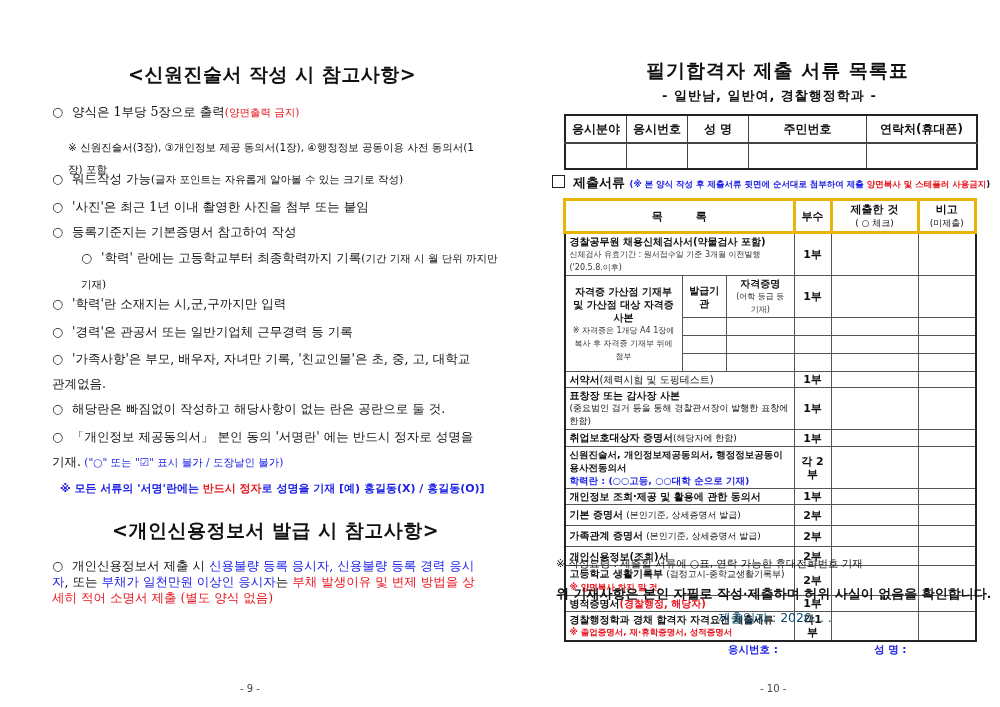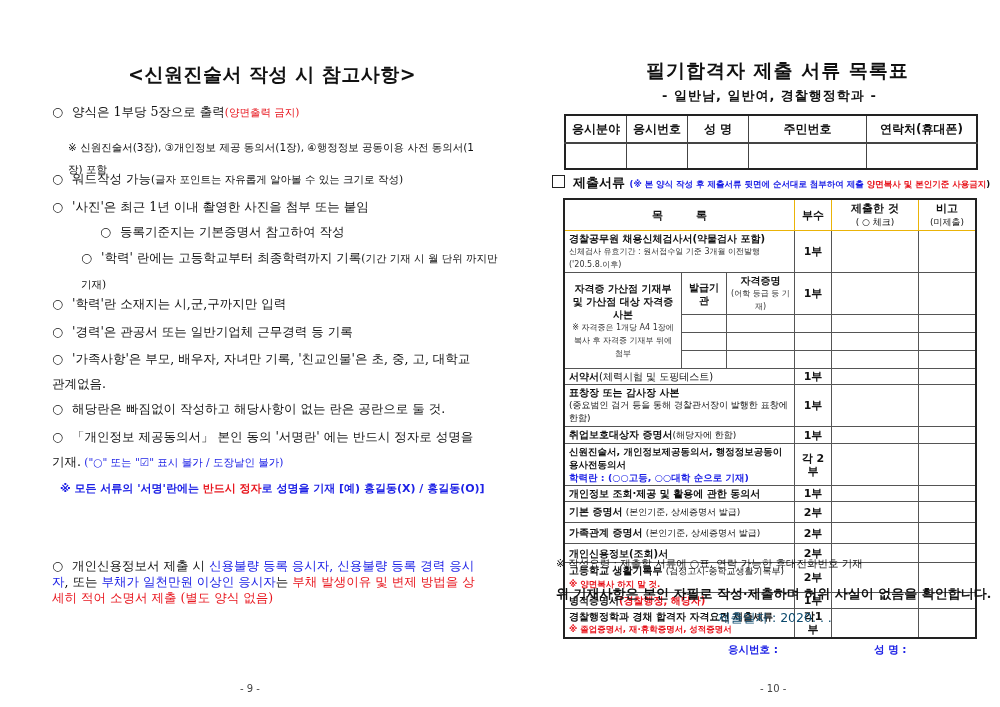--- a/index.html
+++ b/index.html
@@ -25,21 +25,21 @@
   table { border-collapse:collapse; position:absolute; }
   .info { left:48px; top:114px; width:414px; border:2px solid #222; }
   .info th { font-size:12px; font-weight:bold; height:24px; border:1px solid #444; border-bottom:2px double #444; }
   .info td { height:22px; border:1px solid #444; }
 
   .sect { position:absolute; left:36px; top:174px; font-size:13px; font-weight:bold; white-space:nowrap; }
   .sect .chk { display:inline-block; width:11px; height:11px; border:1.5px solid #222; vertical-align:-1px; margin-right:8px; }
   .sect .hint { font-size:8.5px; }
 
   .docs { left:47px; top:198px; width:414px; border:2px solid #222; font-size:10px; }
-  .docs th { font-weight:bold; border:1px solid #eab308; font-size:11px; height:28px;text-align:center; }
+  .docs th { font-weight:bold; border:3px solid #eab308; font-size:11px; height:28px;text-align:center; }
   .docs th .sub { font-weight:normal; font-size:9px; display:block; }
   .docs td { border:1px solid #555; padding:1px 4px; line-height:13px; }
   .docs td.cnt { text-align:center; font-weight:bold; font-size:11px; width:28px; }
   .docs td.e1 { width:78px; }
   .docs td.e2 { width:48px; }
   .docs .strong { font-weight:bold; }
   .docs .tiny { font-size:8px; color:#333; }
   .docs .tinyr { font-size:8.5px; color:#e8161e; font-weight:bold; }
   .docs .tinyb { font-size:9.5px; color:#1e22e6; font-weight:bold; }
   .docs td.center { text-align:center; }
@@ -60,21 +60,21 @@
   </div>
   <div class="bul b" style="top:106px;left:68px;width:410px;font-size:10.5px;line-height:22px;font-family:'DejaVu Sans',sans-serif;margin-top:30px;">
     <span>※</span> <span>신원진술서(3장), ③개인정보 제공 동의서(1장), ④행정정보 공동이용 사전 동의서(1장) 포함</span>
   </div>
   <div class="bul" style="top:166px;">
     <span class="o">○</span><span>워드작성 가능</span><span class="small">(글자 포인트는 자유롭게 알아볼 수 있는 크기로 작성)</span>
   </div>
   <div class="bul" style="top:194px;">
     <span class="o">○</span><span>'사진'은 </span><span class="b">최근 1년 이내 촬영한 사진</span><span>을 첨부 또는 붙임</span>
   </div>
-  <div class="bul" style="top:219px;margin-left:48px;">
+  <div class="bul" style="top:219px;">
     <span class="o">○</span><span>등록기준지는 기본증명서 참고하여 작성</span>
   </div>
   <div class="bul" style="top:245px;margin-left:29px;">
     <span class="o">○</span><span>'학력' 란에는 고등학교부터 최종학력까지 기록</span><span class="b small">(기간 기재 시 월 단위 까지만 기재)</span>
   </div>
   <div class="bul" style="top:291px;">
     <span class="o">○</span><span>'학력'란 소재지는 시,군,구까지만 입력</span>
   </div>
   <div class="bul" style="top:319px;">
     <span class="o">○</span><span>'경력'은 관공서 또는 일반기업체 근무경력 등 기록</span>
@@ -85,20 +85,21 @@
   <div class="bul" style="top:396px;">
     <span class="o">○</span><span>해당란은 빠짐없이 작성하고 해당사항이 없는 란은 공란으로 둘 것.</span>
   </div>
   <div class="bul" style="top:424px;">
     <span class="o">○</span><span class="b">「개인정보 제공동의서」 본인 동의 '서명란' 에는 반드시 정자로 성명을 기재.</span><span class="blue b small"> ("○" 또는 "☑" 표시 불가 / 도장날인 불가)</span>
   </div>
   <div class="note blue" style="left:60px;top:481px;">
     <span>※ 모든 서류의 '서명'란에는 </span><span class="red">반드시 정자</span><span>로 성명을 기재 [예) 홍길동(X) / 홍길동(O)]</span>
   </div>
 
+  <div class="h-title" style="left:112px;top:518px;">&lt;개인신용정보서 발급 시 참고사항&gt;</div>
 
   <div class="bul" style="top:558px;line-height:16px;">
     <span class="o">○</span><span>개인신용정보서 제출 시 </span><span class="blue b">신용불량 등록 응시자, 신용불량 등록 경력 응시자</span><span>, 또는 </span><span class="blue b">부채가 일천만원 이상인 응시자</span><span>는 </span><span class="red b">부채 발생이유 및 변제 방법을 상세히 적어 소명서 제출 (별도 양식 없음)</span>
   </div>
 
   <div class="pgnum" style="left:240px;top:683px;">- 9 -</div>
 </div>
 
 <div class="page right">
   <div class="r-title">필기합격자 제출 서류 목록표</div>
@@ -118,21 +119,21 @@
       <td></td>
       <td></td>
       <td></td>
       <td></td>
     </tr>
   </tbody>
     </table>
 
   <div class="sect">
     <span class="chk"></span><span>제출서류</span>
-    <span class="hint blue">(※ 본 양식 작성 후 제출서류 뒷면에 순서대로 첨부하여 제출 </span><span class="hint red">양면복사 및 본인기준 사용금지</span><span class="hint">)</span>
+    <span class="hint blue">(※ 본 양식 작성 후 제출서류 뒷면에 순서대로 첨부하여 제출 </span><span class="hint red">양면복사 및 스테플러 사용금지</span><span class="hint">)</span>
   </div>
 
   <table class="docs">
     <tbody>
         <tr>
       <th colspan="3">목　　　록</th>
       <th>부수</th>
       <th style="width:64px"><span>제출한 것</span><span class="sub">( ○ 체크)</span></th>
       <th style="width:50px"><span>비고</span><span class="sub">(미제출)</span></th>
     </tr>

